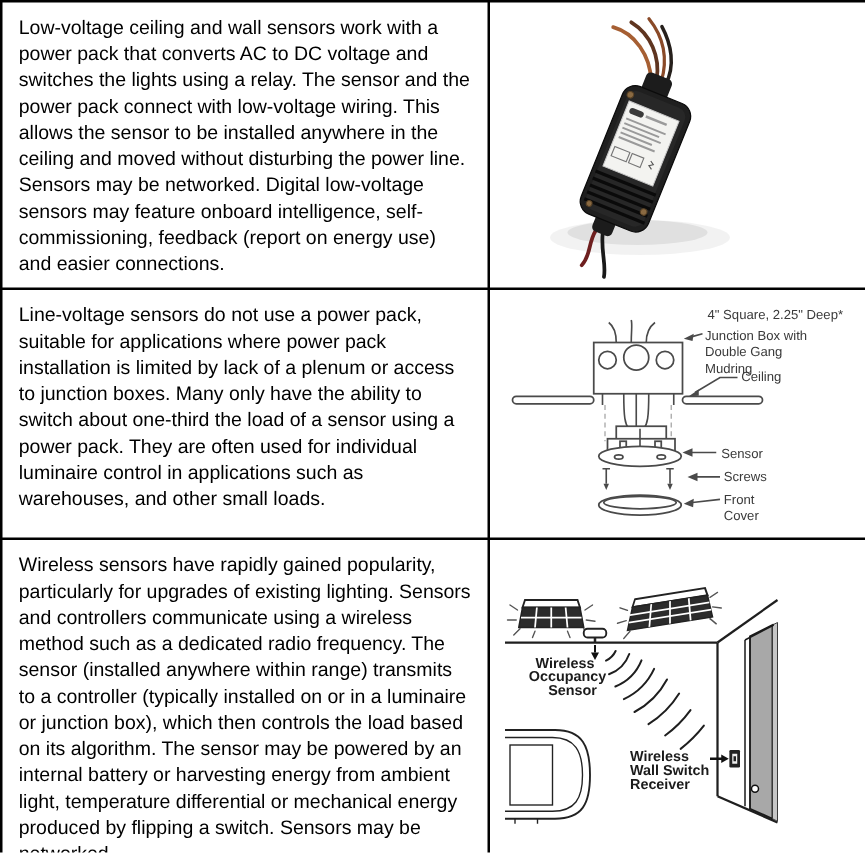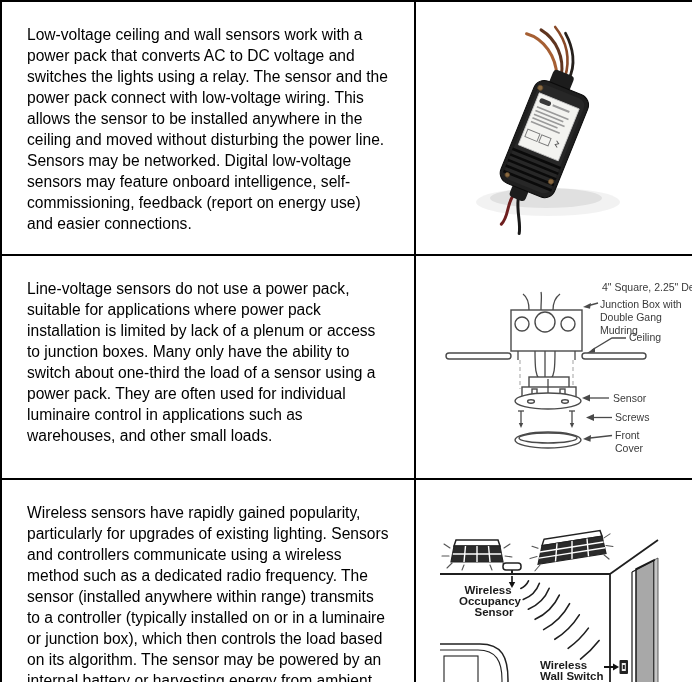--- a/index.html
+++ b/index.html
@@ -1,18 +1,18 @@
 <!DOCTYPE html>
 <html><head>
 <meta charset="utf-8">
 <style>
   html,body{margin:0;padding:0;background:#fff;}
   body{width:692px;height:682px;position:relative;font-family:"Liberation Sans","DejaVu Sans",sans-serif;}
   table.doc{border-collapse:collapse;table-layout:fixed;width:692px;height:682px;}
-  table.doc td{border:2px solid #000;vertical-align:top;background:#fff;padding:16px;}
+  table.doc td{border:2px solid #000;vertical-align:top;background:#fff;padding:4px;}
   td.text-cell{width:380px;}
   td.fig-cell{width:306px;overflow:hidden;}
   .para{font-size:15.6px;line-height:21px;color:#000;padding:6px 8px 0 9px;}
   svg{display:block;}
   .line{stroke:#4a4a4a;stroke-width:1.3;fill:none;}
   .shape{stroke:#4a4a4a;stroke-width:1.4;fill:#fff;}
   .dashed{stroke:#ababab;stroke-width:1.1;fill:none;stroke-dasharray:4 3;}
   .dlabel{font-family:"Liberation Sans","DejaVu Sans",sans-serif;font-size:10.5px;fill:#3a3a3a;}
   .blabel{font-family:"Liberation Sans","DejaVu Sans",sans-serif;font-size:11.5px;font-weight:bold;fill:#1b1b1b;}
   .ink{stroke:#1f1f1f;stroke-width:1.6;fill:none;stroke-linecap:round;}

